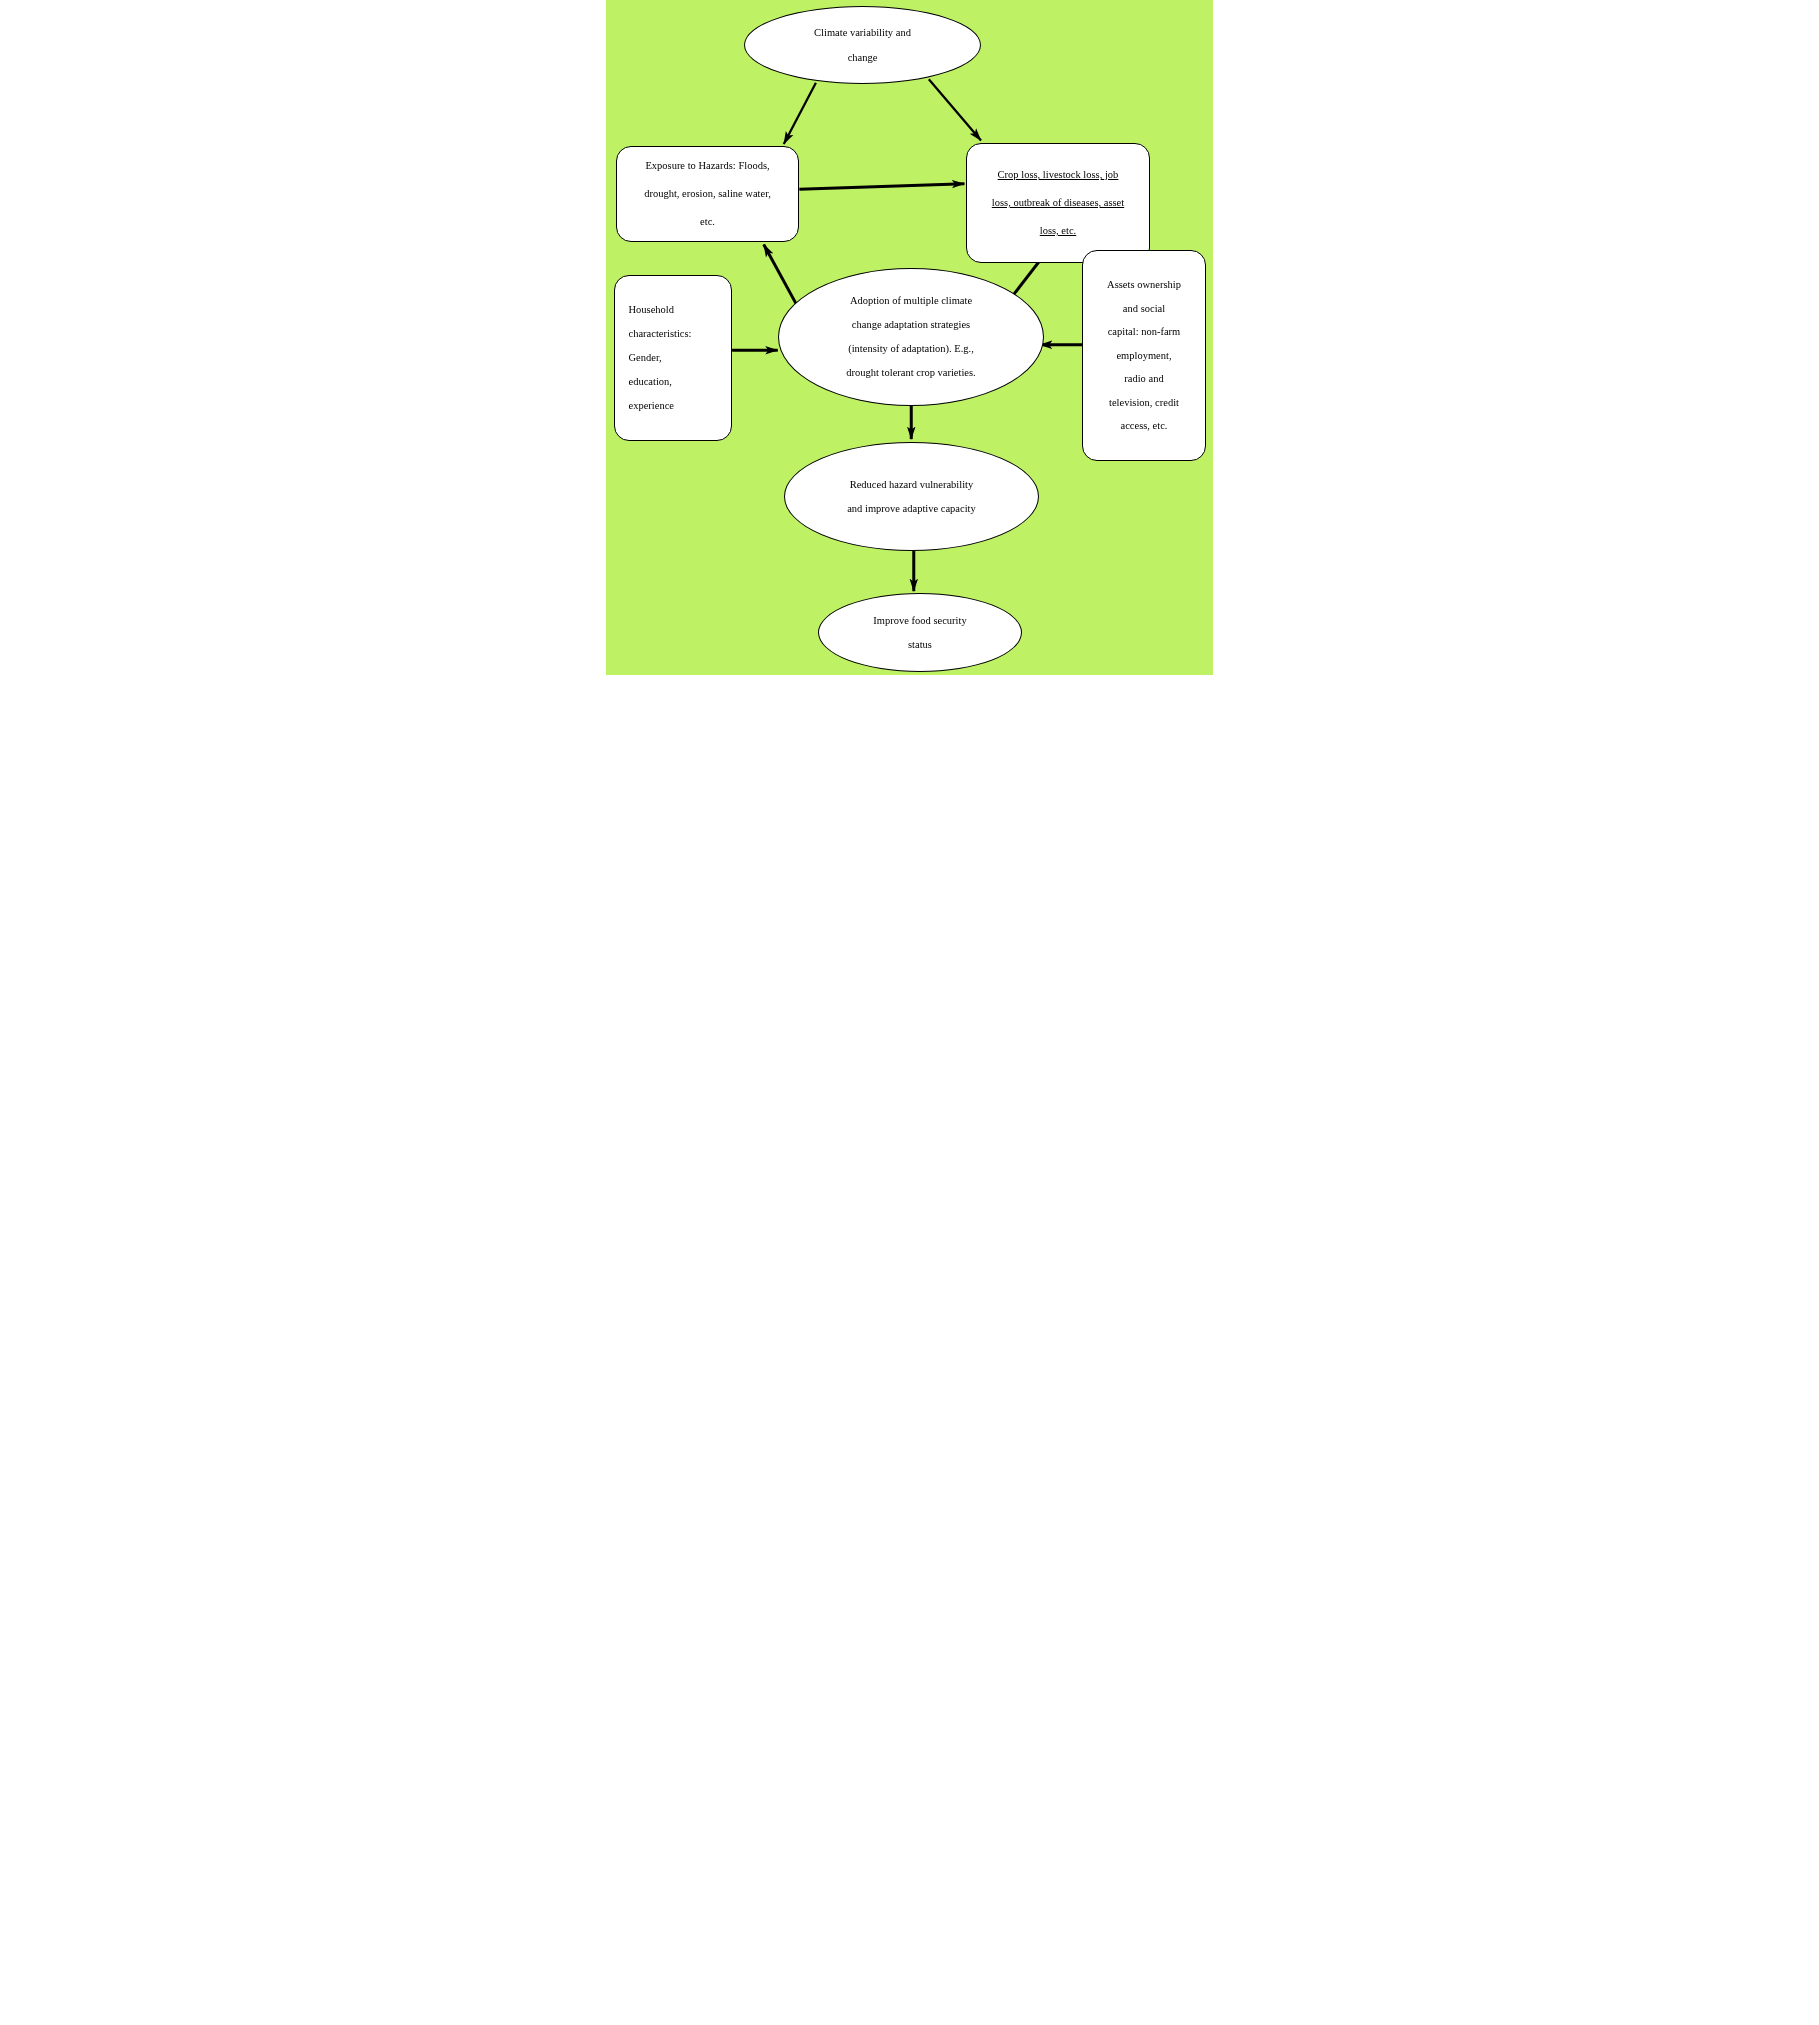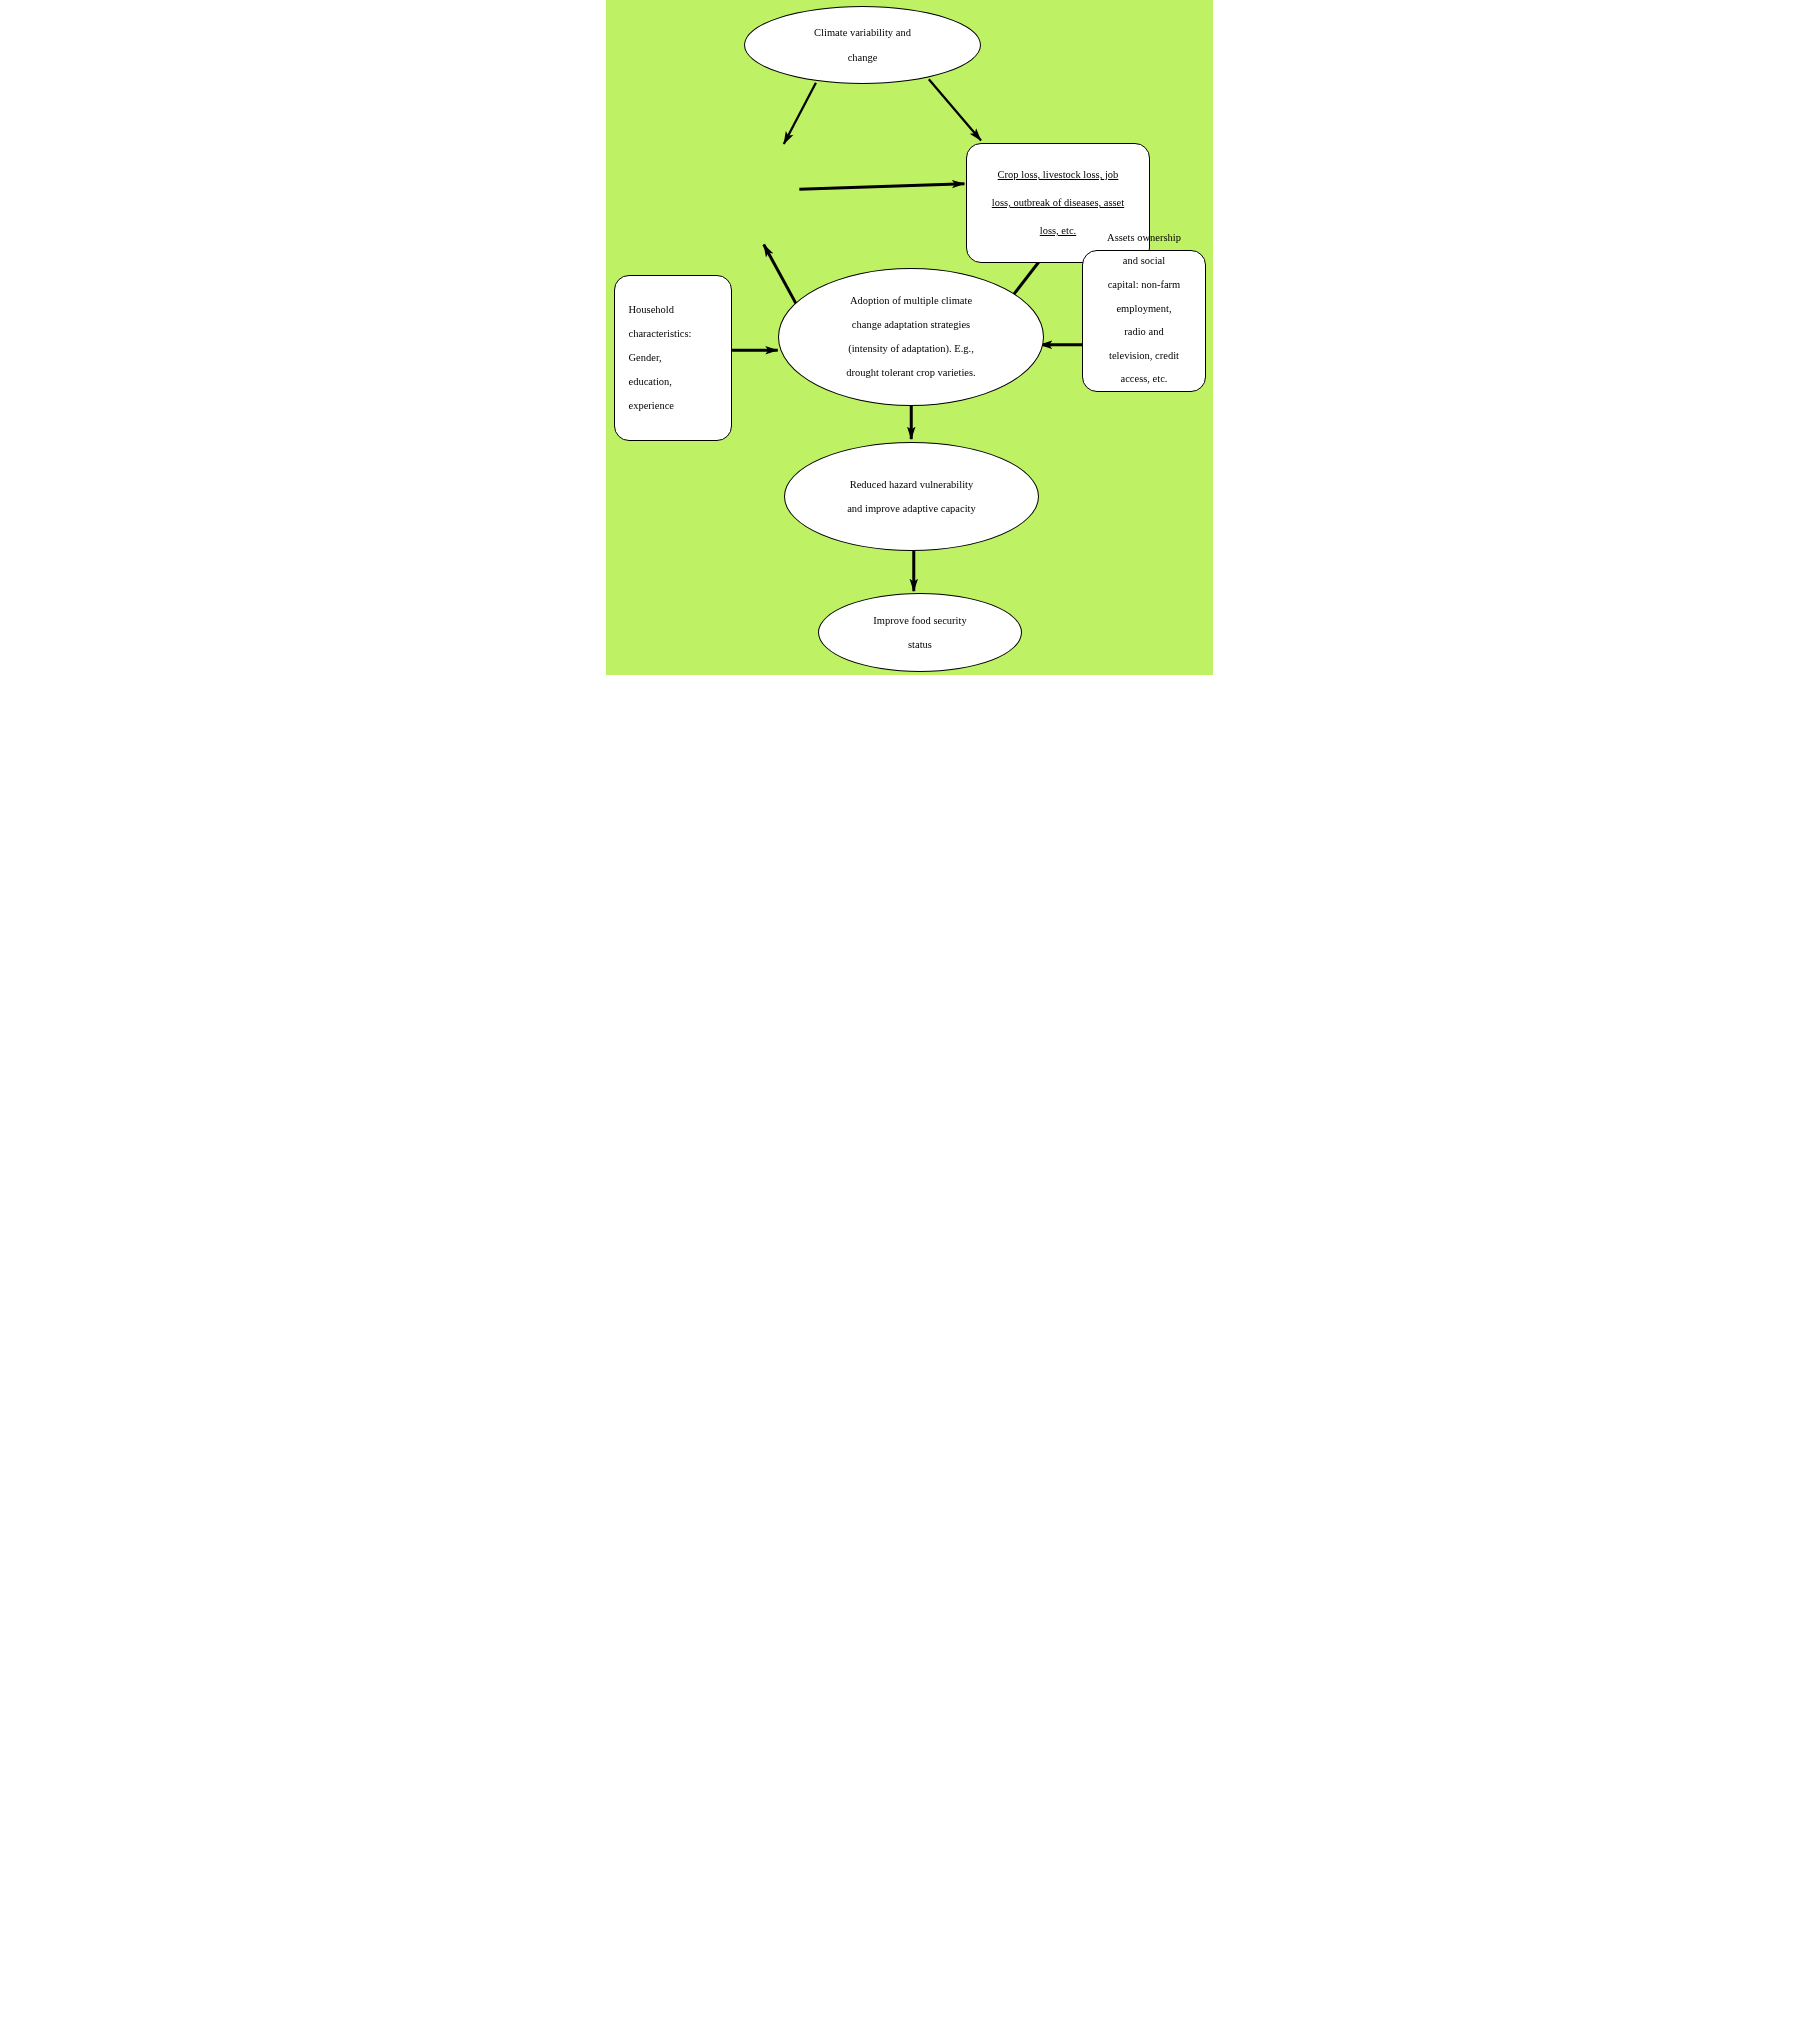--- a/index.html
+++ b/index.html
@@ -51,21 +51,21 @@
   .n-climate   { left: 138px; top: 6px;   width: 237px; height: 78px; }
   .n-climate .label { line-height: 25px; }
   .n-exposure  { left: 10px;  top: 146px;  width: 183px; height: 96px; }
   .n-exposure .label { line-height: 28px; }
   .n-losses    { left: 360px; top: 143px;  width: 184px; height: 120px; text-decoration: underline; }
   .n-losses .label { line-height: 28px; }
   .n-household { left: 7.5px;  top: 275px;  width: 118px; height: 166px;
                  justify-content: flex-start; text-align: left;
                  padding-left: 14px; padding-bottom: 0; }
   .n-adoption  { left: 172px; top: 268px;  width: 266px; height: 138px; }
-  .n-assets    { left: 476px; top: 250px;  width: 124px; height: 142px; align-items: flex-end; }
+  .n-assets    { left: 476px; top: 250px;  width: 124px; height: 211px; }
   .n-assets .label { line-height: 23.6px; }
   .n-reduced   { left: 178px; top: 442px;  width: 255px; height: 109px; }
   .n-food      { left: 212px; top: 593px; width: 204px; height: 79px; }
 </style>
 </head>
 <body>
 
 <div class="canvas">
 
   <svg class="arrows-layer" viewBox="0 0 1209 1345" xmlns="http://www.w3.org/2000/svg">
@@ -83,20 +83,25 @@
     <line x1="949" y1="687" x2="864" y2="687" stroke="#000000" stroke-width="6" marker-end="url(#ah)"></line>
     <line x1="608" y1="808" x2="608" y2="875" stroke="#000000" stroke-width="6" marker-end="url(#ah)"></line>
     <line x1="613" y1="1098" x2="613" y2="1178" stroke="#000000" stroke-width="6" marker-end="url(#ah)"></line>
   </svg>
 
   <div class="node ellipse n-climate">
     <span class="label">Climate variability and
 change</span>
   </div>
 
+  <div class="node rect n-exposure">
+    <span class="label">Exposure to Hazards: Floods,
+drought, erosion, saline water,
+etc.</span>
+  </div>
 
   <div class="node rect n-losses">
     <span class="label">Crop loss, livestock loss, job
 loss, outbreak of diseases, asset
 loss, etc.</span>
   </div>
 
   <div class="node rect n-household">
     <span class="label">Household
 characteristics:

